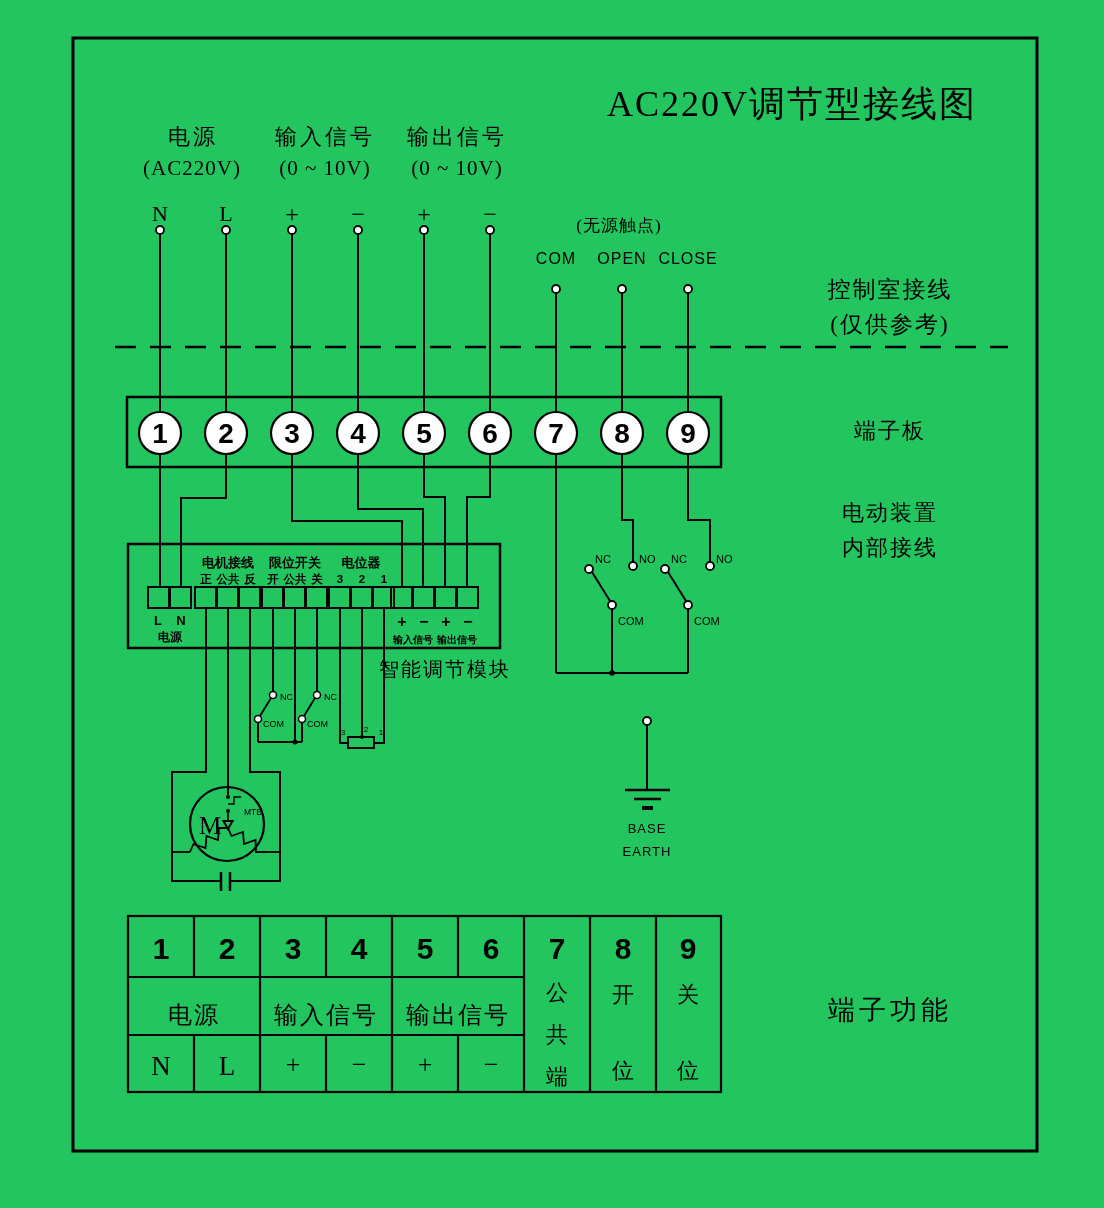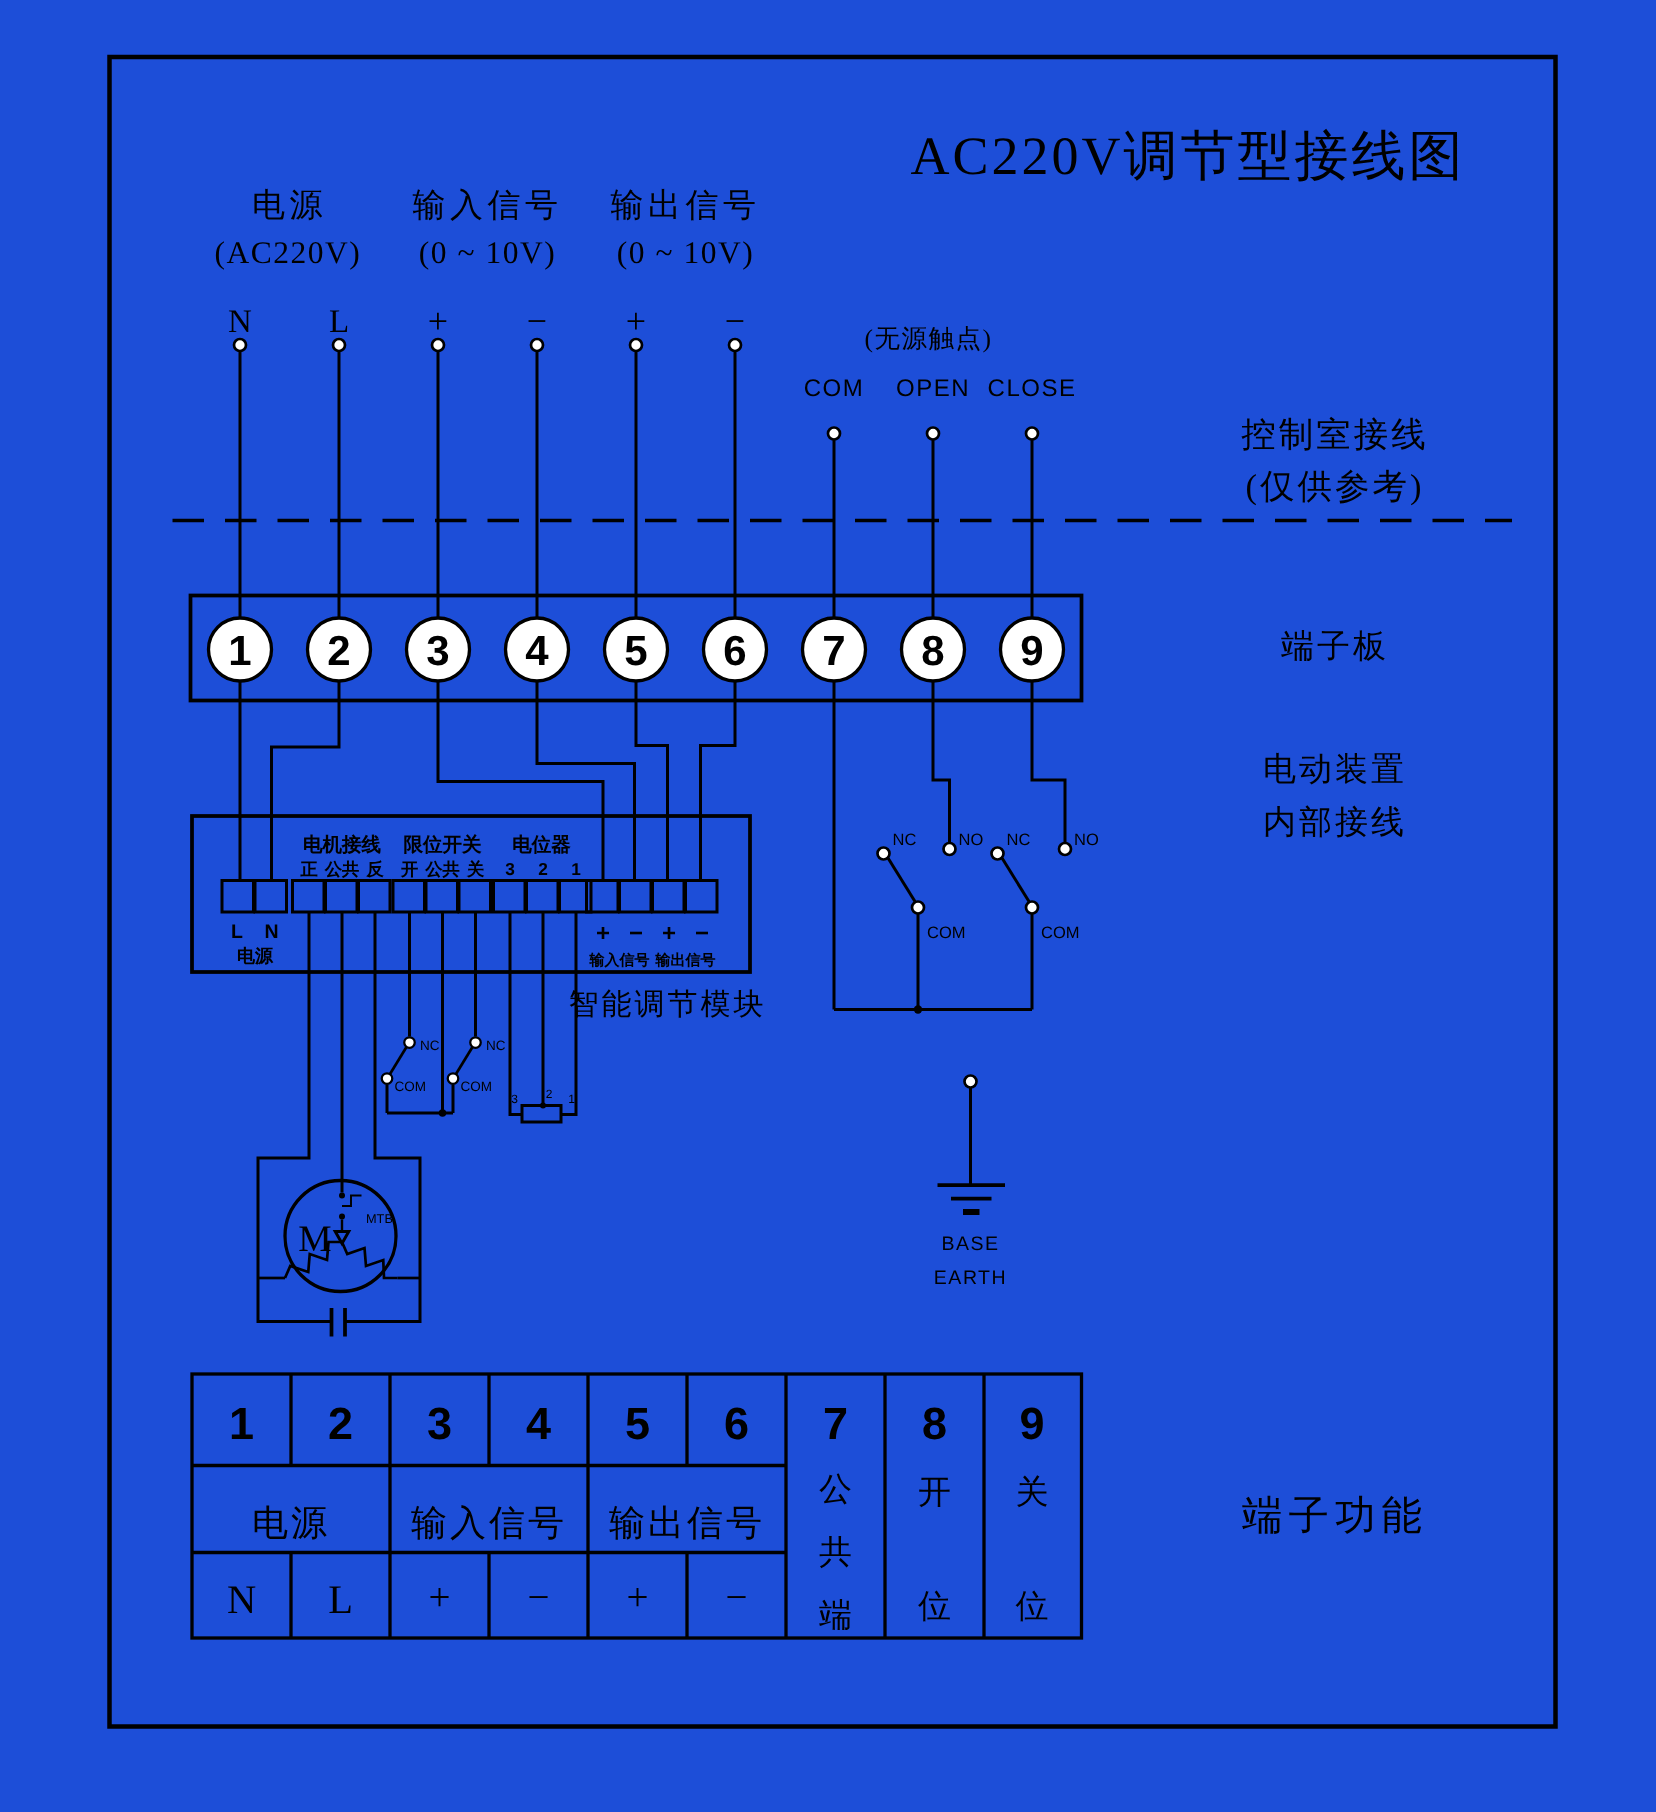--- a/index.html
+++ b/index.html
@@ -1,16 +1,16 @@
 <!DOCTYPE html>
 <html><head>
 <meta charset="utf-8">
 <style>
   html,body{margin:0;padding:0;background:#fff;}
-  .page{position:relative;width:1104px;height:1208px;background:#1d4ed8;overflow:hidden;}
+  .page{position:relative;width:1104px;height:1208px;background:#22c55e;overflow:hidden;}
   svg{position:absolute;left:0;top:0;}
   svg line, svg path, svg polyline, svg rect{stroke:#000;fill:none;}
   svg circle{stroke:#000;}
   svg text{fill:#000;stroke:none;}
   .t-serif{font-family:"Liberation Serif","DejaVu Serif",serif;}
   .t-sans{font-family:"Liberation Sans","DejaVu Sans",sans-serif;}
   .t-bold{font-weight:bold;}
   .ls1{letter-spacing:1px;} .ls2{letter-spacing:2px;} .ls3{letter-spacing:3px;} .ls4{letter-spacing:4px;}
   .mask{fill:#fff;}
   .dot{fill:#000;stroke:none;}

